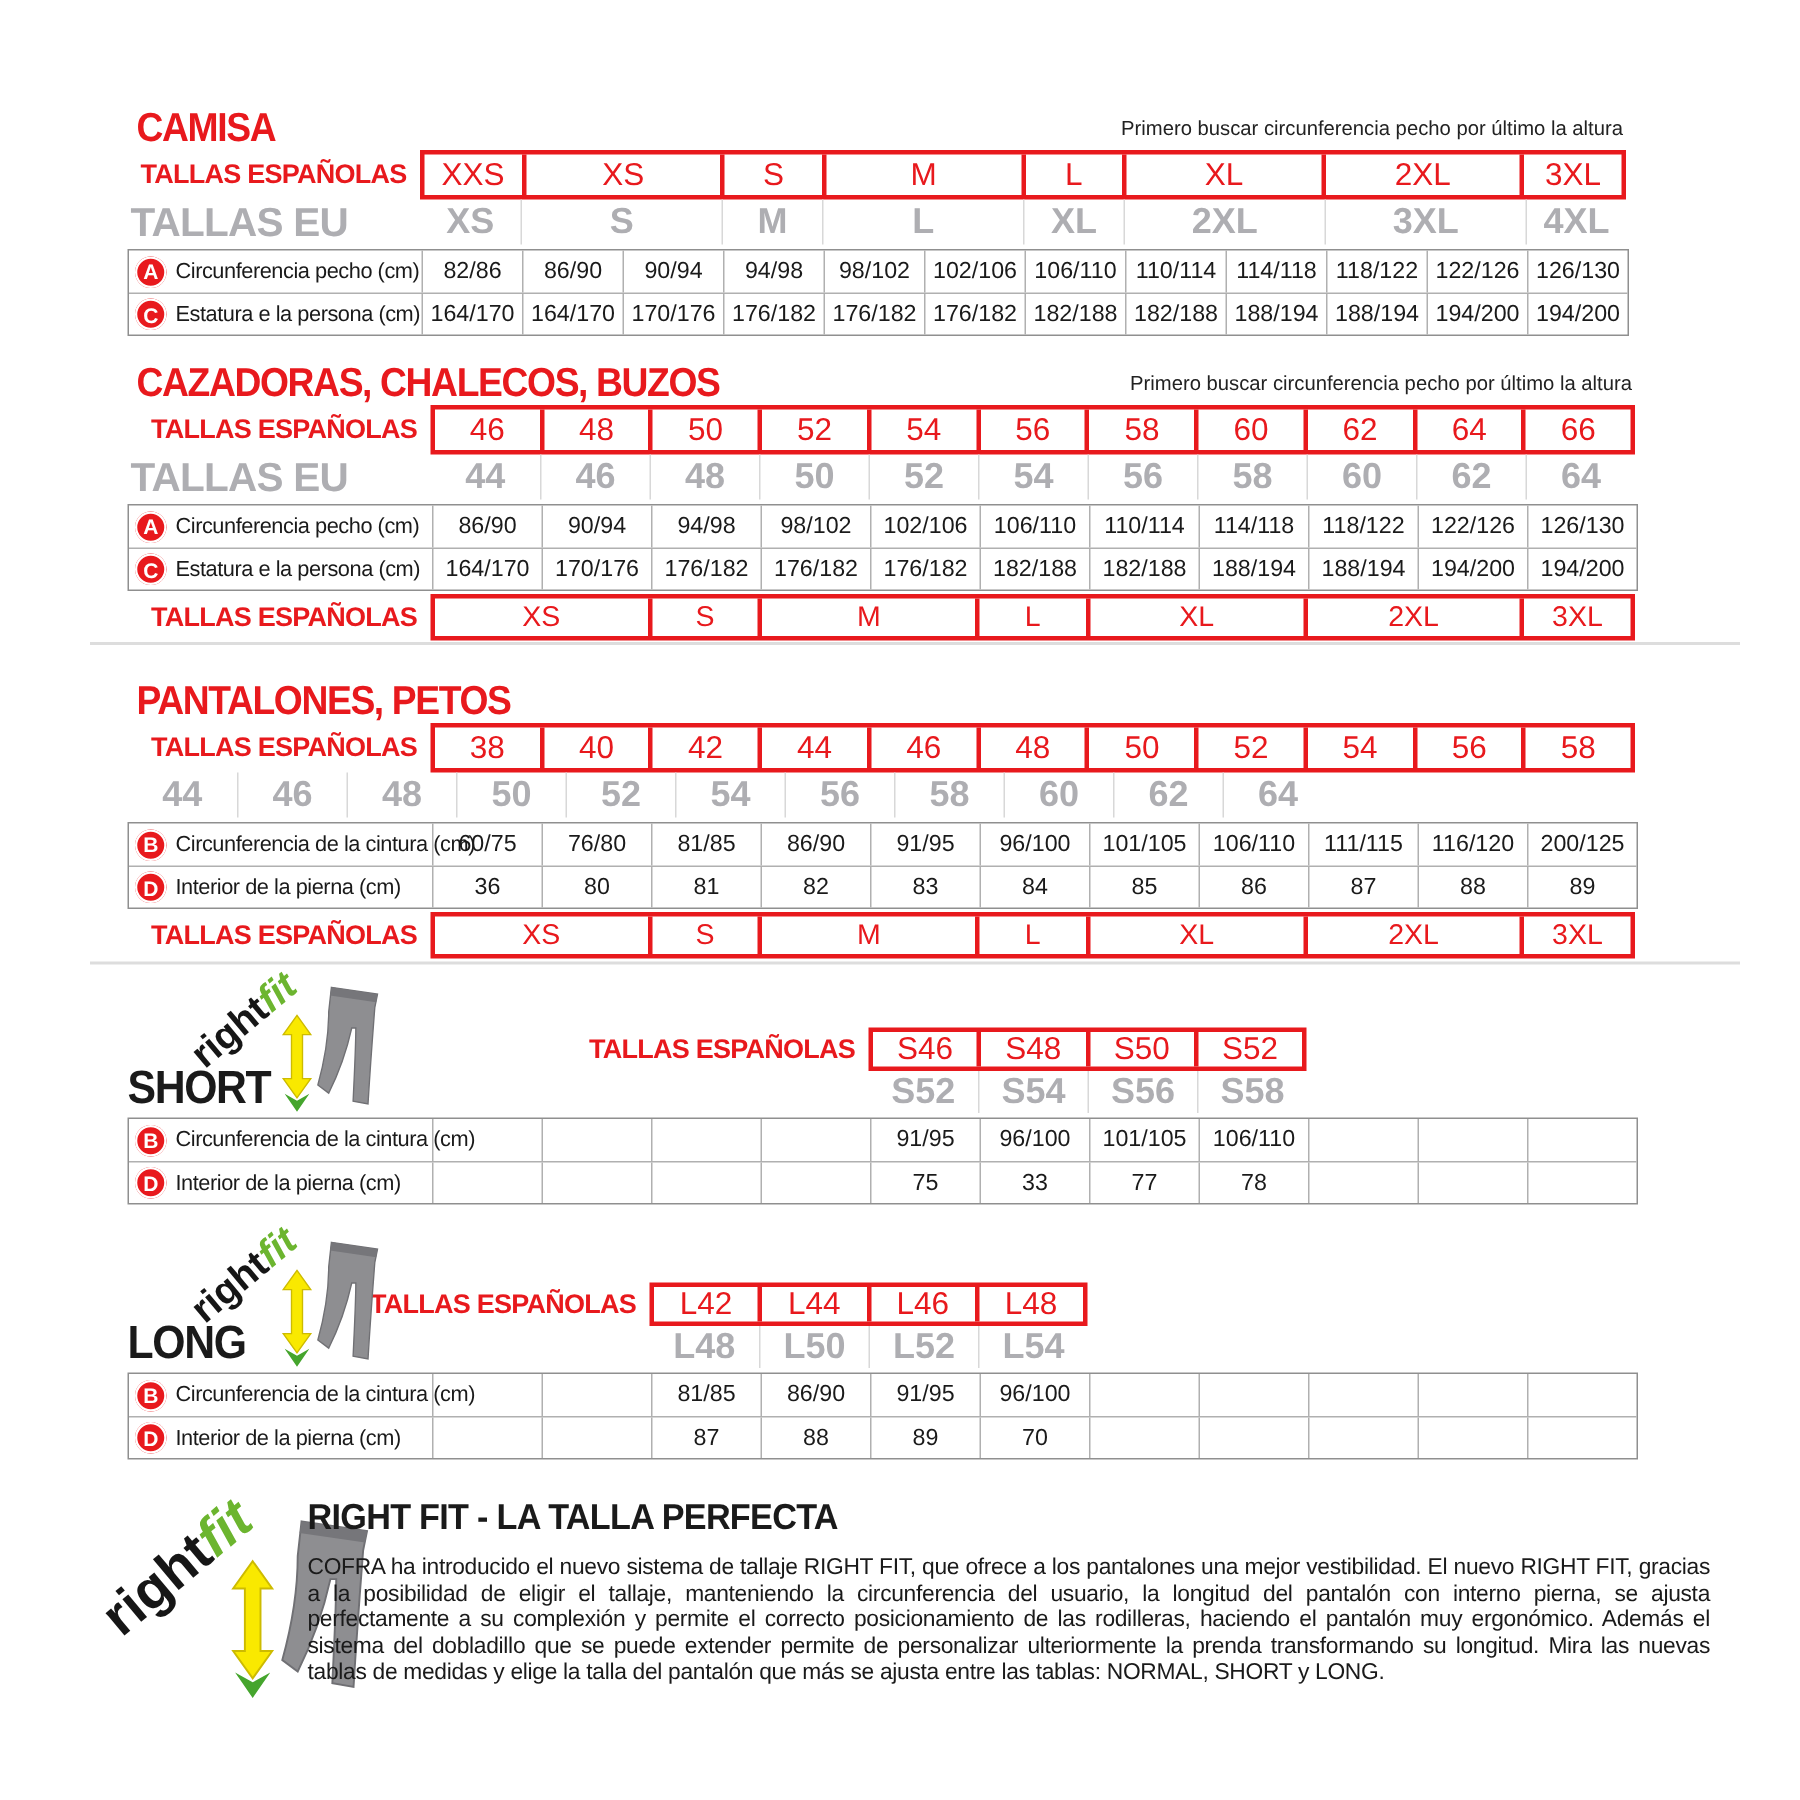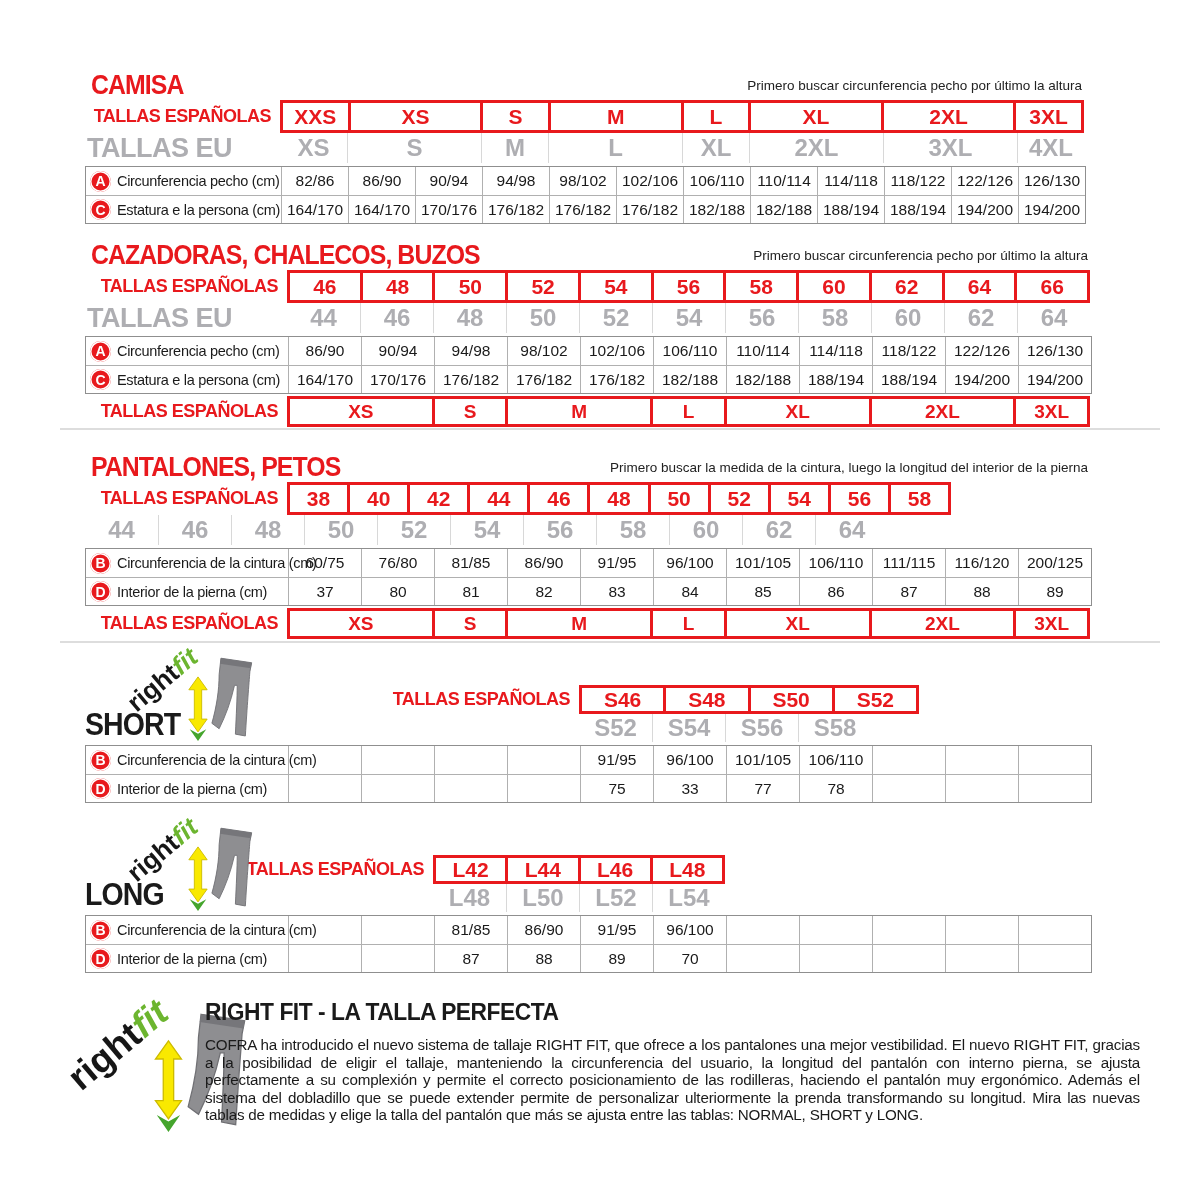--- a/index.html
+++ b/index.html
@@ -15,21 +15,21 @@
   .note{position:absolute;top:8px;right:2px;font-size:13.5px;color:#222;white-space:nowrap;}
   .tbl{margin-top:30px;}
   .row{display:flex;box-sizing:border-box;}
   .red-hdr{height:33px;}
   .rf .red-hdr{height:29px;}
   .hdr-label{display:flex;align-items:center;justify-content:flex-end;padding-right:9px;
              color:var(--red);font-weight:bold;font-size:18px;letter-spacing:-.5px;
              box-sizing:border-box;white-space:nowrap;}
   .red-boxes{display:flex;border:3px solid var(--red);box-sizing:border-box;}
   .red-cell{display:flex;align-items:center;justify-content:center;color:var(--red);
-            font-weight:bold;font-size:21px;border-left:3px solid var(--red);box-sizing:border-box;}
+            font-weight:normal;font-size:21px;border-left:3px solid var(--red);box-sizing:border-box;}
   .red-cell:first-child{border-left:none;}
   .bottom-row{height:31px;margin-top:2px;}
   .bottom-row .red-cell{font-size:19px;}
   .gray-row{height:30px;}
   .rf .gray-row{height:28px;}
   .gray-label{display:flex;align-items:center;color:var(--gray);font-weight:bold;font-size:27px;
               letter-spacing:-.5px;padding-left:2px;box-sizing:border-box;white-space:nowrap;}
   .gray-cells{display:flex;}
   .gray-cell{display:flex;align-items:center;justify-content:center;color:var(--gray);
              font-weight:bold;font-size:24px;border-left:1px solid var(--lite);box-sizing:border-box;}
@@ -223,25 +223,24 @@
             <div class="red-cell" style="flex:1">3XL</div>
           </div>
         </div>
       </div>
   </section>
 
   <div class="divider" style="top:428px;"></div>
 
   <section class="sec" style="top:452px;width:1005px;">
     <div class="title">PANTALONES, PETOS</div>
-    <div class="note">Primero buscar la medida de la cintura, luego la longitud del interior de la pierna</div>
     <div class="tbl">
         <div class="row red-hdr">
           <div class="hdr-label" style="width:202px">TALLAS ESPAÑOLAS</div>
-          <div class="red-boxes" style="width:664px">
+          <div class="red-boxes" style="width:803px">
             <div class="red-cell" style="flex:1">38</div>
             <div class="red-cell" style="flex:1">40</div>
             <div class="red-cell" style="flex:1">42</div>
             <div class="red-cell" style="flex:1">44</div>
             <div class="red-cell" style="flex:1">46</div>
             <div class="red-cell" style="flex:1">48</div>
             <div class="red-cell" style="flex:1">50</div>
             <div class="red-cell" style="flex:1">52</div>
             <div class="red-cell" style="flex:1">54</div>
             <div class="red-cell" style="flex:1">56</div>
@@ -279,21 +278,21 @@
             <div class="vcell" style="width:73px">106/110</div>
             <div class="vcell" style="width:73px">111/115</div>
             <div class="vcell" style="width:73px">116/120</div>
             <div class="vcell" style="width:73px">200/125</div>
           </div>
           <div class="row data-row">
             <div class="mlabel" style="width:202px">
               <div class="badge">D</div>
               <div class="mtext">Interior de la pierna (cm)</div>
             </div>
-            <div class="vcell" style="width:73px">37</div>
+            <div class="vcell" style="width:73px">36</div>
             <div class="vcell" style="width:73px">80</div>
             <div class="vcell" style="width:73px">81</div>
             <div class="vcell" style="width:73px">82</div>
             <div class="vcell" style="width:73px">83</div>
             <div class="vcell" style="width:73px">84</div>
             <div class="vcell" style="width:73px">85</div>
             <div class="vcell" style="width:73px">86</div>
             <div class="vcell" style="width:73px">87</div>
             <div class="vcell" style="width:73px">88</div>
             <div class="vcell" style="width:73px">89</div>
@@ -325,21 +324,21 @@
       </svg>
       <svg class="rf-pants" viewBox="0 0 52 92">
         <path d="M11 2 L45 7 L43 17 C42 30 40 55 38 88 L27 86 C28 64 29 46 29 32 L26 32 C22 50 16 66 9 80 L1 74 C6 56 9 38 9 20 Z" fill="#8e8e91" stroke="#707074" stroke-width="1"></path>
         <path d="M11 2 L45 7 L44 13 L10 8 Z" fill="#76767a"></path>
       </svg>
     </div>
     <div class="big-name">SHORT</div>
     <div class="tbl">
         <div class="row red-hdr">
           <div class="hdr-label" style="width:494px">TALLAS ESPAÑOLAS</div>
-          <div class="red-boxes" style="width:340px">
+          <div class="red-boxes" style="width:292px">
             <div class="red-cell" style="flex:1">S46</div>
             <div class="red-cell" style="flex:1">S48</div>
             <div class="red-cell" style="flex:1">S50</div>
             <div class="red-cell" style="flex:1">S52</div>
           </div>
         </div>
         <div class="row gray-row">
           <div style="width:494px"></div>
           <div class="gray-cells" style="width:292px">
             <div class="gray-cell" style="width:73px">S52</div>

